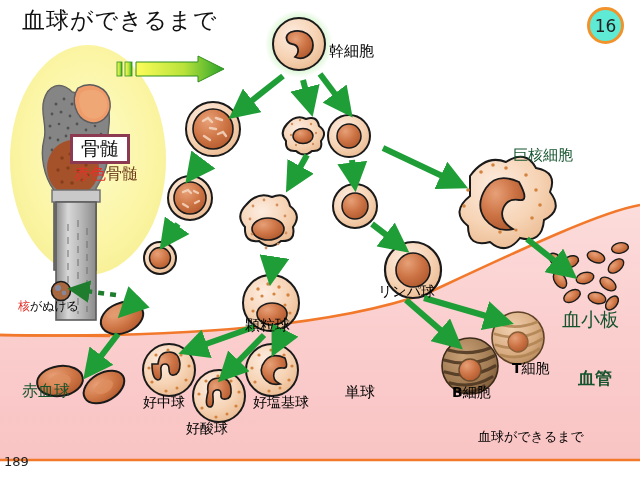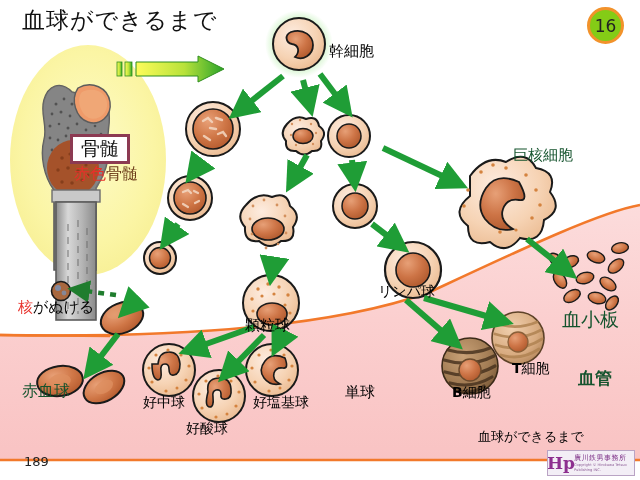--- a/index.html
+++ b/index.html
@@ -17,40 +17,40 @@
   .lbl{position:absolute;white-space:nowrap;line-height:1;color:#000;}
   .lbl.red{color:#14532d;}
   .lbl.jp{font-family:"DejaVu Sans",sans-serif;}
 
   
   #title{left:22px;top:9px;font-size:23px;letter-spacing:1px;color:#111;font-weight:400;}
 
   
   #badge{
     left:587px;top:7px;width:37px;height:37px;border-radius:50%;
-    background:#84cc16;border:3px solid #f2922b;
+    background:#5eead4;border:3px solid #f2922b;
     display:flex;align-items:center;justify-content:center;
     font-size:17px;color:#222;box-sizing:border-box;
   }
   
-  #pagenum{left:24px;top:455px;font-size:13px;color:#222;}
+  #pagenum{left:4px;top:455px;font-size:13px;color:#222;}
 
   
   #box-kotsuzui{
     left:70px;top:134px;padding:2px 8px 3px 8px;
     border:3px solid #8c3a52;background:#fff;
     font-size:19px;color:#111;box-sizing:border-box;
   }
   #lbl-sekishoku{left:66px;top:166px;font-size:16px;margin-left:8px;}
   #lbl-sekishoku .a{color:#e8302a;}
   #lbl-sekishoku .b{color:#6b3a18;}
 
   #lbl-kansaibou{left:329px;top:44px;font-size:15px;}
   #lbl-kyokaku{left:513px;top:148px;font-size:15px;}
-  #lbl-kakuganukeru{left:18px;top:300px;font-size:15px;}
+  #lbl-kakuganukeru{left:18px;top:300px;font-size:12px;}
   #lbl-kakuganukeru .a{color:#e8302a;}
   #lbl-karyukyu{left:245px;top:318px;font-size:15px;}
   #lbl-rinpakyu{left:378px;top:284px;font-size:14px;}
   #lbl-sekkekkyu{left:22px;top:383px;font-size:16px;}
   #lbl-kouchukyu{left:143px;top:395px;font-size:14px;}
   #lbl-kousankyu{left:186px;top:421px;font-size:14px;text-align:right;}
   #lbl-kouenkikyu{left:253px;top:395px;font-size:14px;}
   #lbl-tankyu{left:345px;top:385px;font-size:15px;}
   #lbl-bcell{left:452px;top:385px;font-size:14px;}
   #lbl-tcell{left:512px;top:361px;font-size:14px;}
@@ -487,22 +487,14 @@
     <span class="bold-latin">B</span><span>細胞</span>
   </div>
   <div class="lbl jp" id="lbl-tcell">
     <span class="bold-latin">T</span><span>細胞</span>
   </div>
 
   <div class="lbl jp" id="lbl-macro">血球ができるまで</div>
   <div class="lbl jp red" id="lbl-kesshouban">血小板</div>
   <div class="lbl jp red" id="lbl-kekkan">血管</div>
 
-  <div id="logo">
-    <div class="mark">Hp</div>
-    <div class="txt">
-      <div class="t1">廣川鉄男事務所</div>
-      <div class="t2">Copyright © Hirokawa Tetsuo</div>
-      <div class="t2">Publishing INC.</div>
-    </div>
-  </div>
 
 </div>
 
 </body></html>

